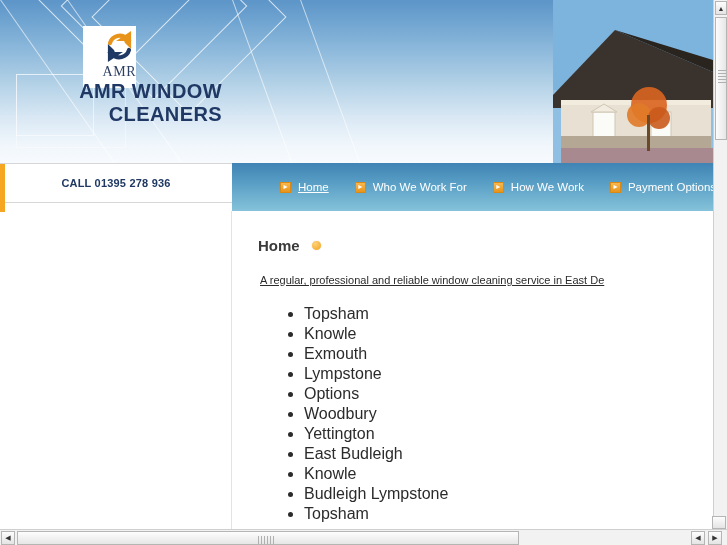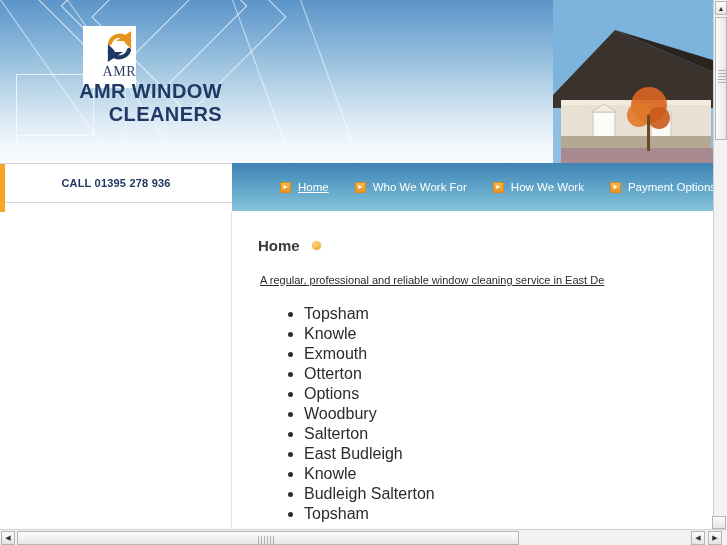--- a/index.html
+++ b/index.html
@@ -274,27 +274,27 @@
     <div class="content">
       <div class="page-title">
         <span>Home</span>
         <span class="title-dot"></span>
       </div>
       <p class="intro">A regular, professional and reliable window cleaning service in East De</p>
       <ul class="places">
         <li>Topsham</li>
         <li>Knowle</li>
         <li>Exmouth</li>
-        <li>Otterton</li>
+        <li>Lympstone</li>
         <li>Options</li>
         <li>Woodbury</li>
-        <li>Salterton</li>
+        <li>Yettington</li>
         <li>East Budleigh</li>
         <li>Knowle</li>
-        <li>Budleigh Salterton</li>
+        <li>Budleigh Lympstone</li>
         <li>Topsham</li>
       </ul>
     </div>
   </div>
 </div>
 
 <div class="vscroll">
   <div class="sb-btn vbtn-up">▲</div>
   <div class="vthumb">
     <div class="vthumb-grip"></div>

